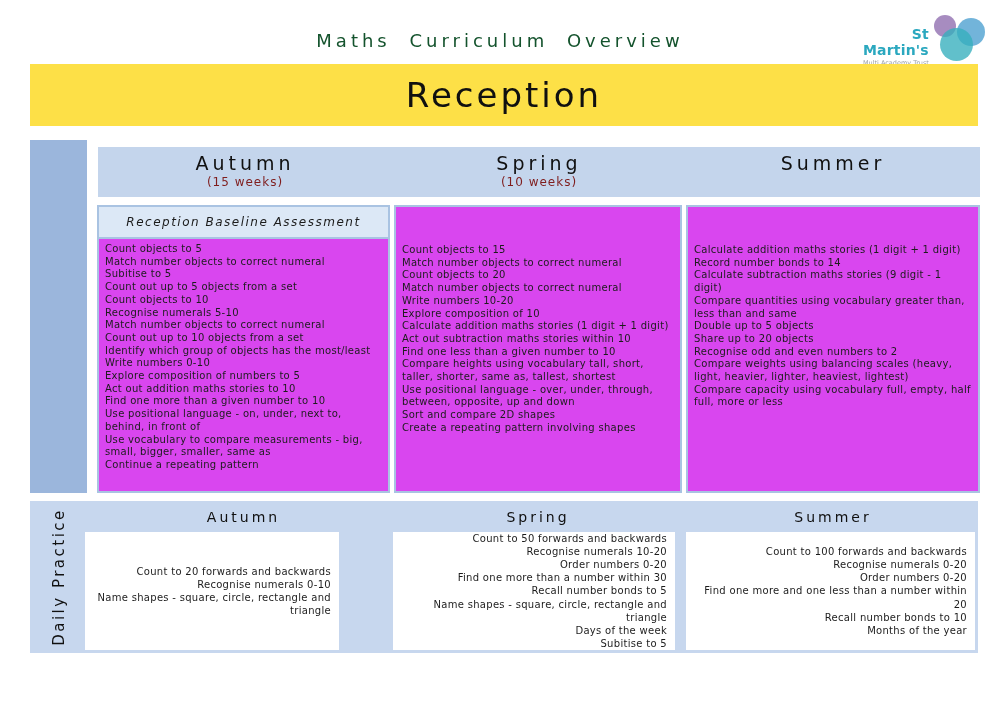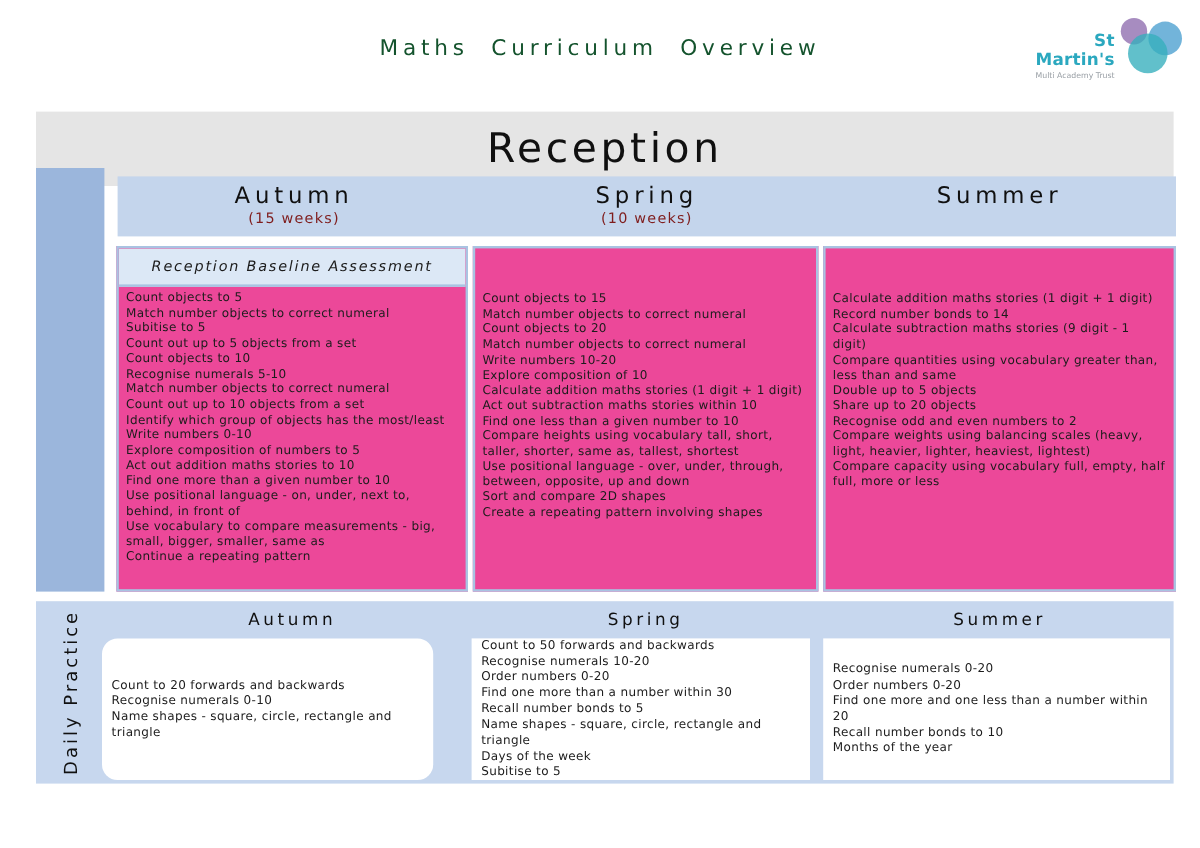--- a/index.html
+++ b/index.html
@@ -15,33 +15,33 @@
   .logo-text { margin-top:12px; text-align:right; width:72px; }
   .logo-name { font-size:14px; font-weight:bold; color:#2ba8bf; letter-spacing:0.2px; }
   .logo-sub { font-size:6.5px; color:#9aa0a6; margin-top:1px; }
   .logo-circles { position:relative; width:58px; height:50px; margin-left:2px; }
   .logo-circles span { position:absolute; border-radius:50%; opacity:0.78; }
   .c-purple { width:22px; height:22px; left:3px; top:1px; background:#8e6bae; }
   .c-blue   { width:28px; height:28px; left:26px; top:4px; background:#4a9fd0; }
   .c-teal   { width:33px; height:33px; left:9px; top:14px; background:#35aebc; }
 
   
-  .reception-band { position:absolute; left:30px; top:93px; width:948px; height:62px;
-    background:#e5e5e5; display:flex; align-items:center; justify-content:center;
+  .reception-band { position:absolute; left:30px; top:64px; width:948px; height:62px;
+    background:#fde047; display:flex; align-items:center; justify-content:center;
     font-size:34px; letter-spacing:3px; color:#101010; }
   .left-strip { position:absolute; left:30px; top:140px; width:57px; height:353px; background:#9bb6dc; }
 
   .term-band { position:absolute; left:98px; top:147px; width:882px; height:50px;
     background:#c4d5ec; display:flex; }
   .term-cell { flex:1; text-align:center; padding-top:5px; }
   .term-name { font-size:19px; letter-spacing:4px; color:#101010; }
   .term-weeks { font-size:12px; letter-spacing:1px; margin-top:1px; color:#7f1d1d; }
 
   
-  .col-box { position:absolute; top:205px; height:288px; background:#ec4899;
+  .col-box { position:absolute; top:205px; height:288px; background:#d946ef;
     border:2px solid #a9c3e2; overflow:hidden; }
   .col-autumn { left:97px;  width:293px; }
   .col-spring { left:394px; width:288px; }
   .col-summer { left:686px; width:294px; }
   .baseline-header { height:32px; background:#dce8f6; border-bottom:2px solid #a9c3e2;
     display:flex; align-items:center; justify-content:center;
     font-style:italic; font-size:12px; letter-spacing:1.5px; }
   .col-list { padding:4px 6px 0 6px; text-align:left; font-size:10px;
     line-height:12.7px; letter-spacing:0.3px; }
   .col-spring .col-list, .col-summer .col-list { padding-top:37px; }
@@ -52,23 +52,23 @@
     display:flex; align-items:center; justify-content:center; }
   .dp-label { transform:rotate(-90deg); white-space:nowrap; font-size:15px;
     letter-spacing:2.5px; color:#101010; }
   .dp-header { position:absolute; top:509px; text-align:center; font-size:14px;
     letter-spacing:3px; color:#101010; }
   .dp-header-autumn { left:97px;  width:293px; }
   .dp-header-spring { left:394px; width:288px; }
   .dp-header-summer { left:686px; width:294px; }
   .dp-box { position:absolute; top:532px; height:118px; background:#fff;
     display:flex; flex-direction:column; justify-content:center;
-    text-align:left; font-size:10px; line-height:13.2px; letter-spacing:0.3px; overflow:hidden;
+    text-align:right; font-size:10px; line-height:13.2px; letter-spacing:0.3px; overflow:hidden;
     padding:0 8px; }
-  .dp-box-autumn { left:85px;  width:276px;border-radius:13px; }
+  .dp-box-autumn { left:85px;  width:254px; }
   .dp-box-spring { left:393px; width:282px; }
   .dp-box-summer { left:686px; width:289px; }
 </style>
 </head>
 <body>
 
 <div class="page">
 
   <div class="doc-title">Maths Curriculum Overview</div>
   <div class="logo">
@@ -170,20 +170,21 @@
       <div>Count to 50 forwards and backwards</div>
       <div>Recognise numerals 10-20</div>
       <div>Order numbers 0-20</div>
       <div>Find one more than a number within 30</div>
       <div>Recall number bonds to 5</div>
       <div>Name shapes - square, circle, rectangle and triangle</div>
       <div>Days of the week</div>
       <div>Subitise to 5</div>
     </div>
   <div class="dp-box dp-box-summer">
+      <div>Count to 100 forwards and backwards</div>
       <div>Recognise numerals 0-20</div>
       <div>Order numbers 0-20</div>
       <div>Find one more and one less than a number within 20</div>
       <div>Recall number bonds to 10</div>
       <div>Months of the year</div>
     </div>
 
 </div>
 
 </body></html>

